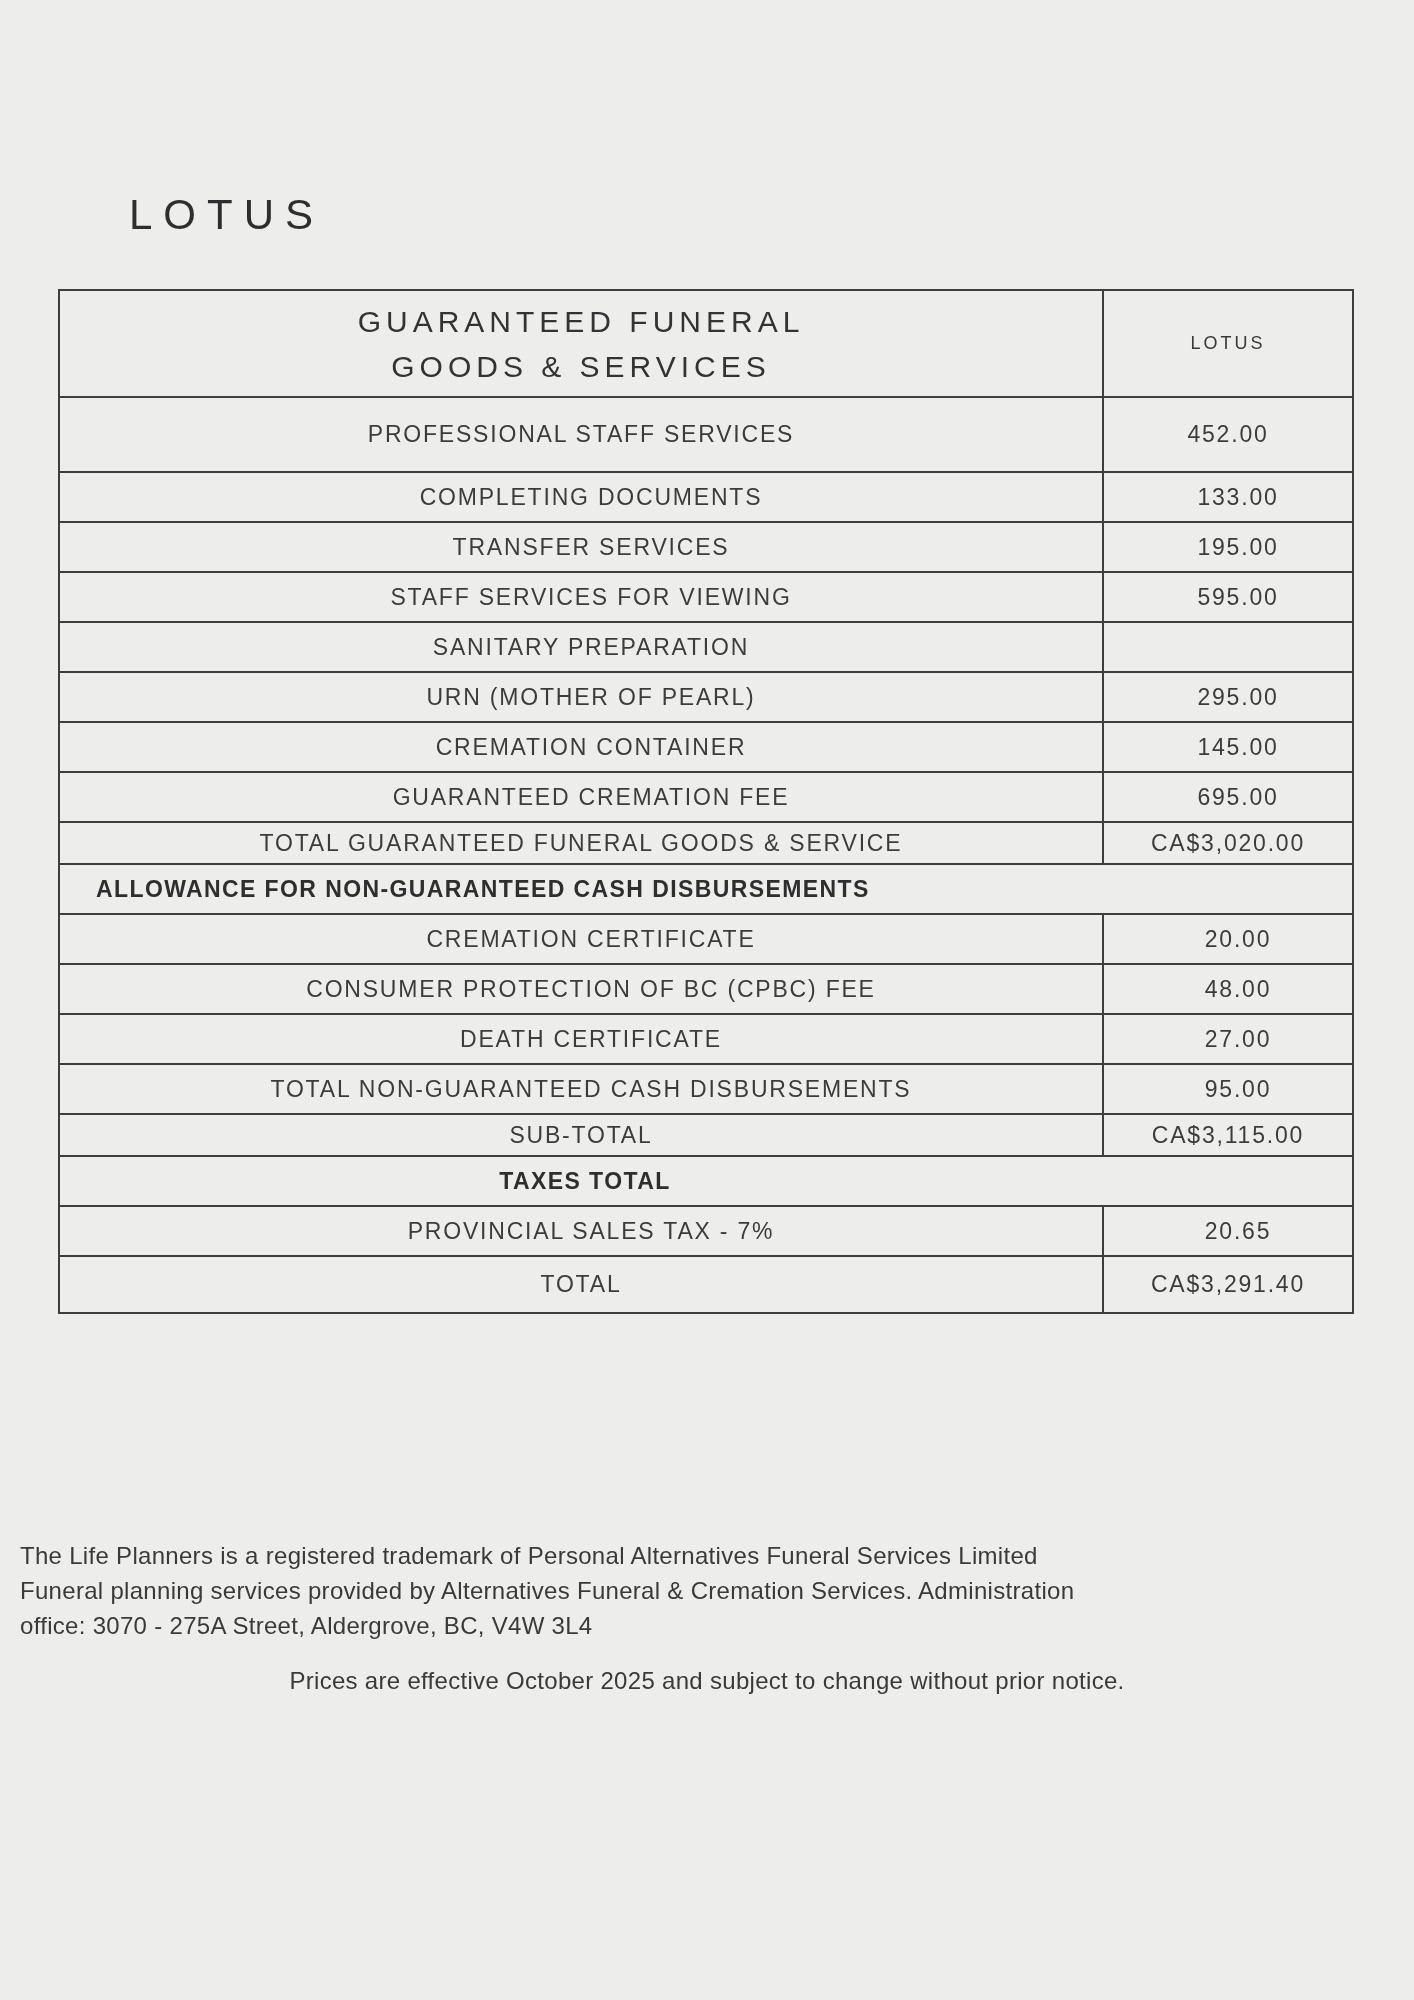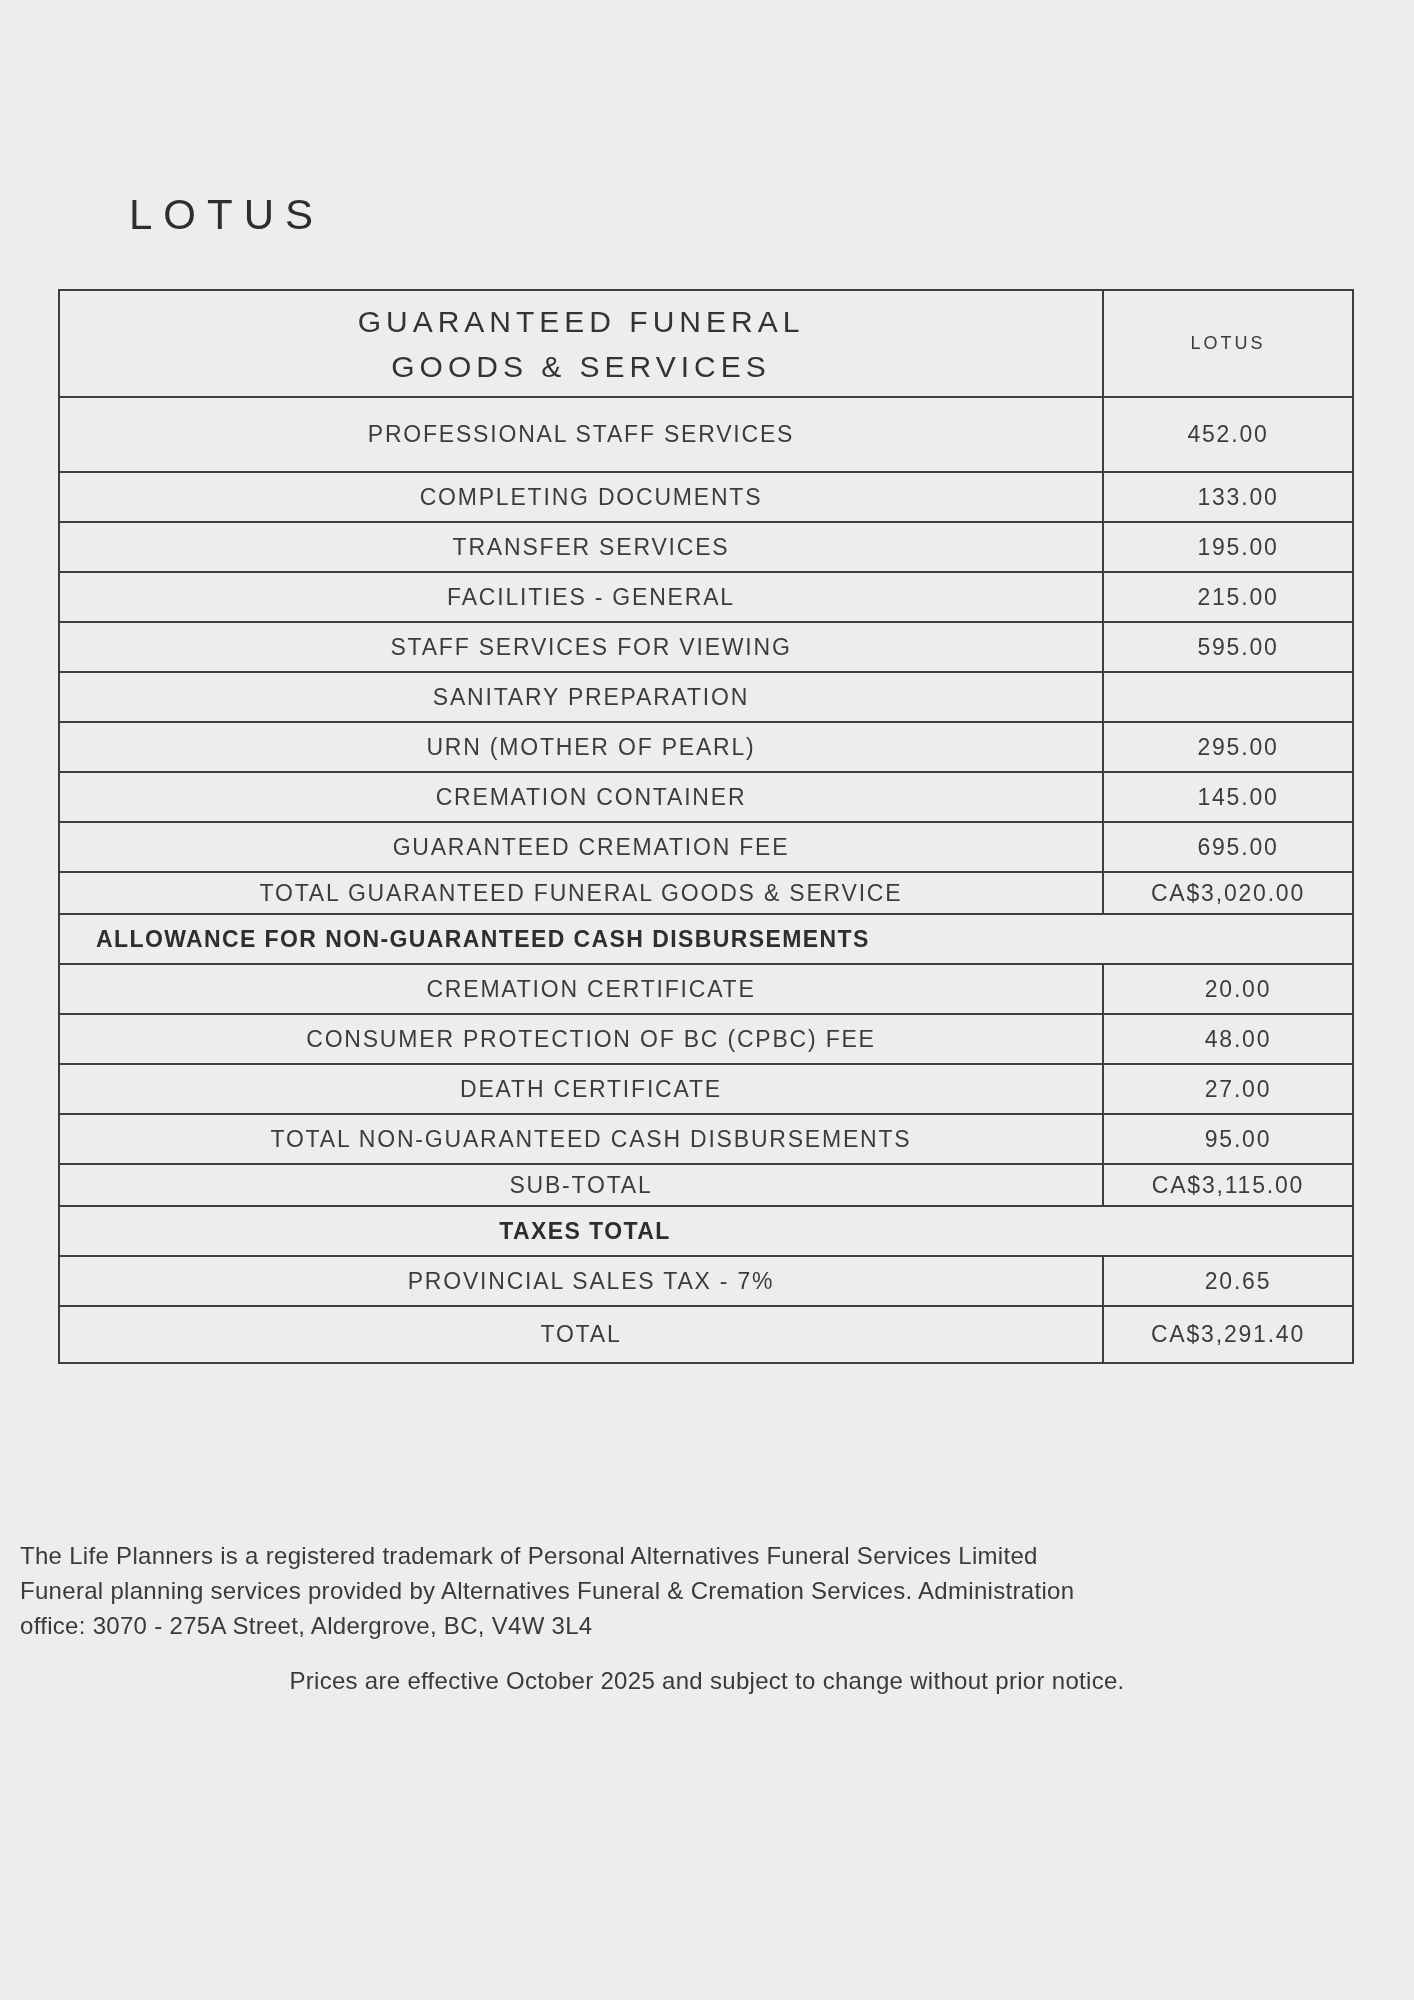--- a/index.html
+++ b/index.html
@@ -126,24 +126,20 @@
         </tr>
         <tr class="row-item">
           <td>COMPLETING DOCUMENTS</td>
           <td>133.00</td>
         </tr>
         <tr class="row-item">
           <td>TRANSFER SERVICES</td>
           <td>195.00</td>
         </tr>
         <tr class="row-item">
-          <td>FACILITIES - GENERAL</td>
-          <td>215.00</td>
-        </tr>
-        <tr class="row-item">
           <td>STAFF SERVICES FOR VIEWING</td>
           <td>595.00</td>
         </tr>
         <tr class="row-item">
           <td>SANITARY PREPARATION</td>
           <td></td>
         </tr>
         <tr class="row-item">
           <td>URN (MOTHER OF PEARL)</td>
           <td>295.00</td>

